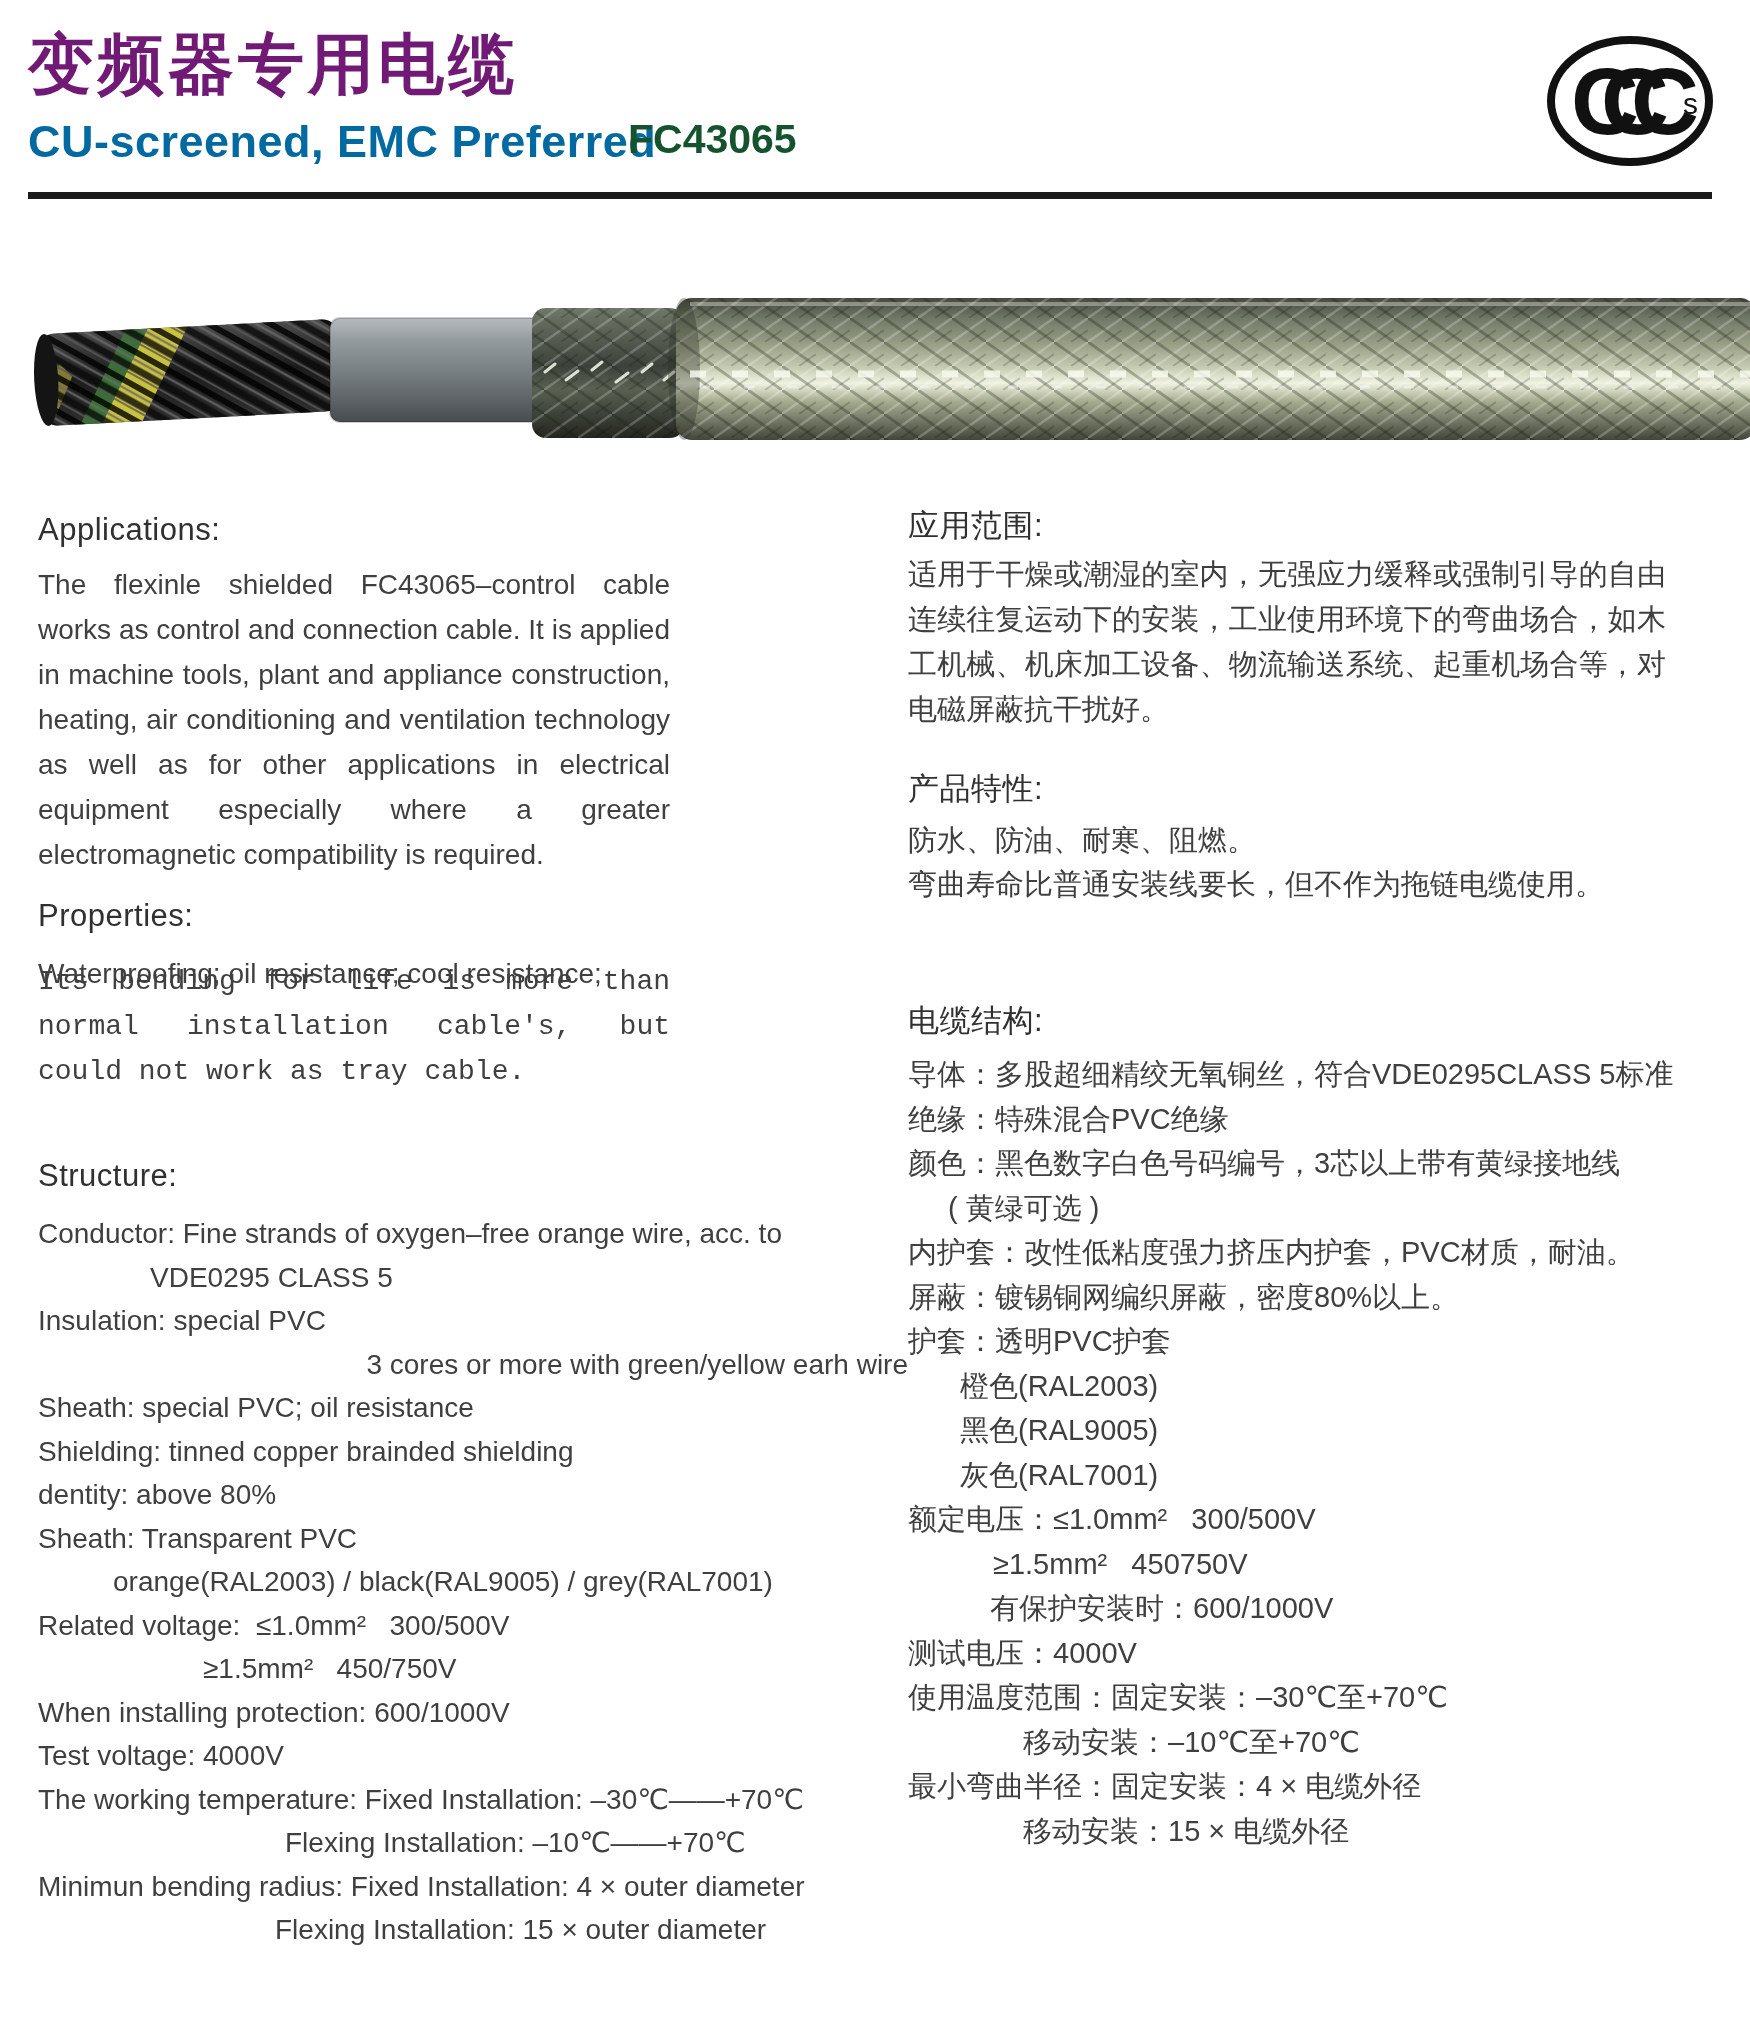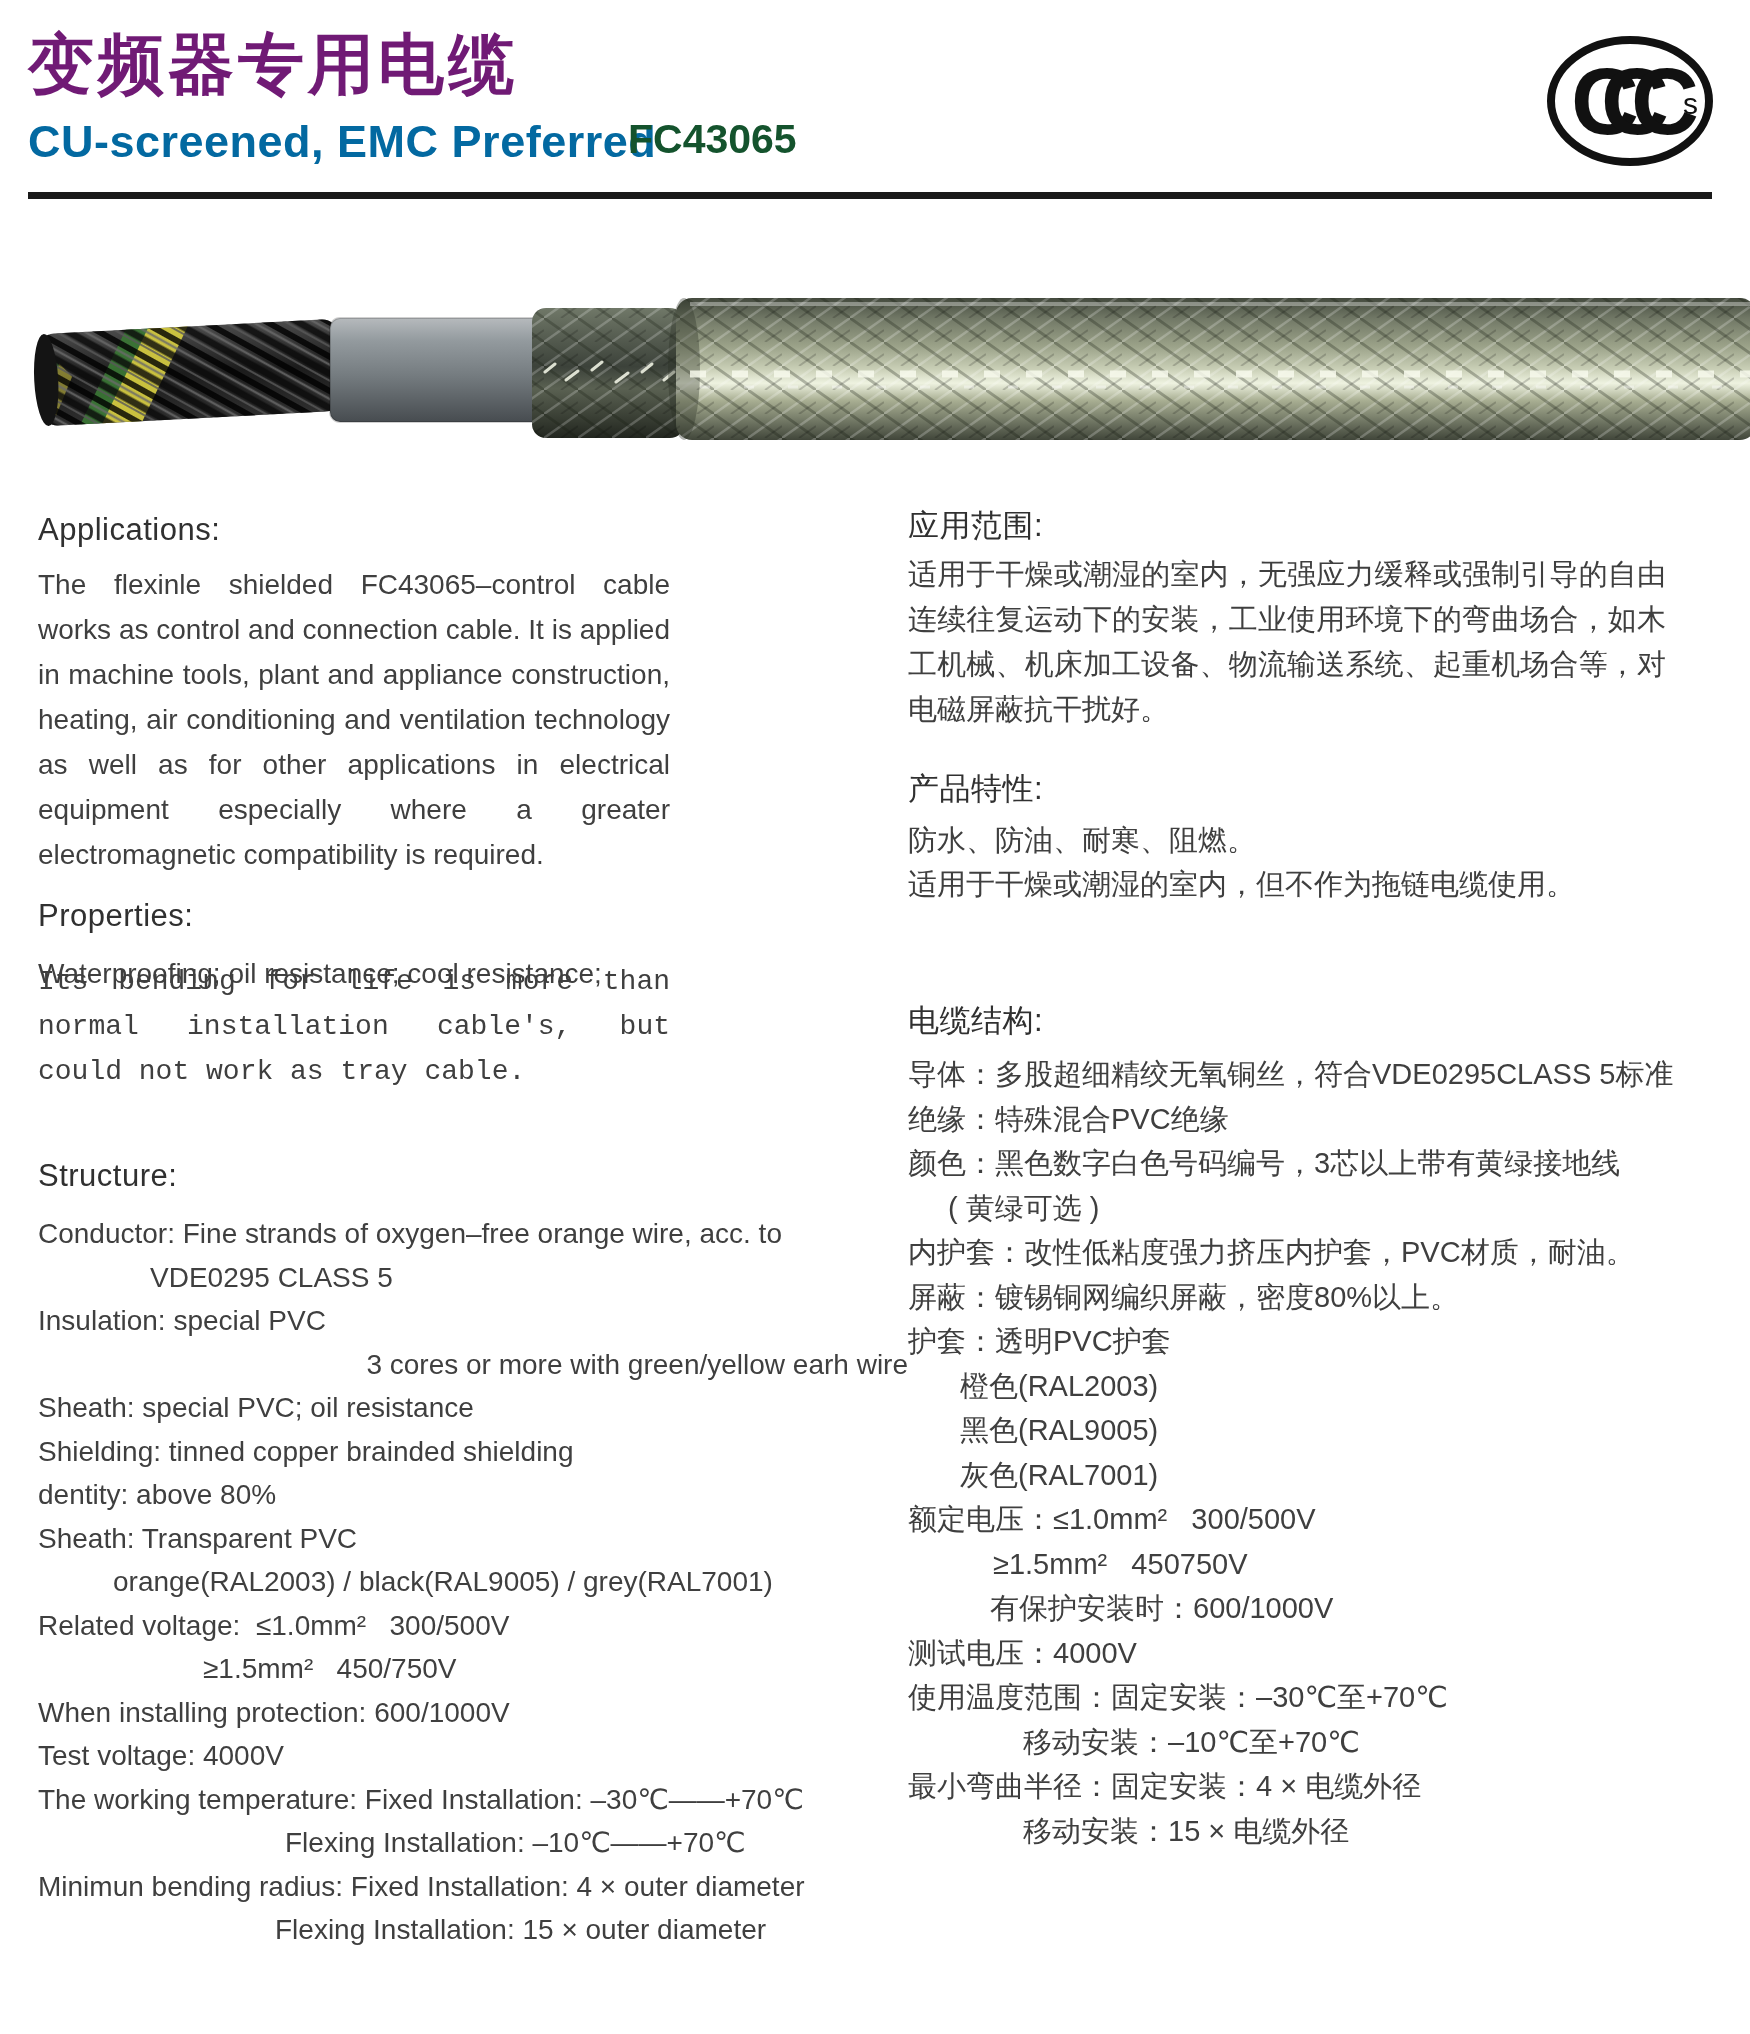--- a/index.html
+++ b/index.html
@@ -165,21 +165,21 @@
     <div class="line" style="padding-left:247px;">Flexing Installation: –10℃——+70℃</div>
     <div class="line">Minimun bending radius: Fixed Installation: 4 × outer diameter</div>
     <div class="line" style="padding-left:237px;">Flexing Installation: 15 × outer diameter</div>
   </div>
 
   <div class="col-right abs heading" style="top:505px;">应用范围:</div>
   <div class="col-right abs para-cn" style="top:552px;">适用于干燥或潮湿的室内，无强应力缓释或强制引导的自由连续往复运动下的安装，工业使用环境下的弯曲场合，如木工机械、机床加工设备、物流输送系统、起重机场合等，对电磁屏蔽抗干扰好。</div>
 
   <div class="col-right abs heading" style="top:768px;">产品特性:</div>
   <div class="col-right abs line-cn" style="top:818px;">防水、防油、耐寒、阻燃。</div>
-  <div class="col-right abs line-cn" style="top:862px;">适用于干燥或潮湿的室内，但不作为拖链电缆使用。</div>
+  <div class="col-right abs line-cn" style="top:862px;">弯曲寿命比普通安装线要长，但不作为拖链电缆使用。</div>
 
   <div class="col-right abs heading" style="top:1000px;">电缆结构:</div>
   <div class="col-right abs" style="top:1052px;width:800px;">
     <div class="line-cn">导体：多股超细精绞无氧铜丝，符合VDE0295CLASS 5标准</div>
     <div class="line-cn">绝缘：特殊混合PVC绝缘</div>
     <div class="line-cn">颜色：黑色数字白色号码编号，3芯以上带有黄绿接地线</div>
     <div class="line-cn" style="padding-left:40px;">( 黄绿可选 )</div>
     <div class="line-cn">内护套：改性低粘度强力挤压内护套，PVC材质，耐油。</div>
     <div class="line-cn">屏蔽：镀锡铜网编织屏蔽，密度80%以上。</div>
     <div class="line-cn">护套：透明PVC护套</div>

